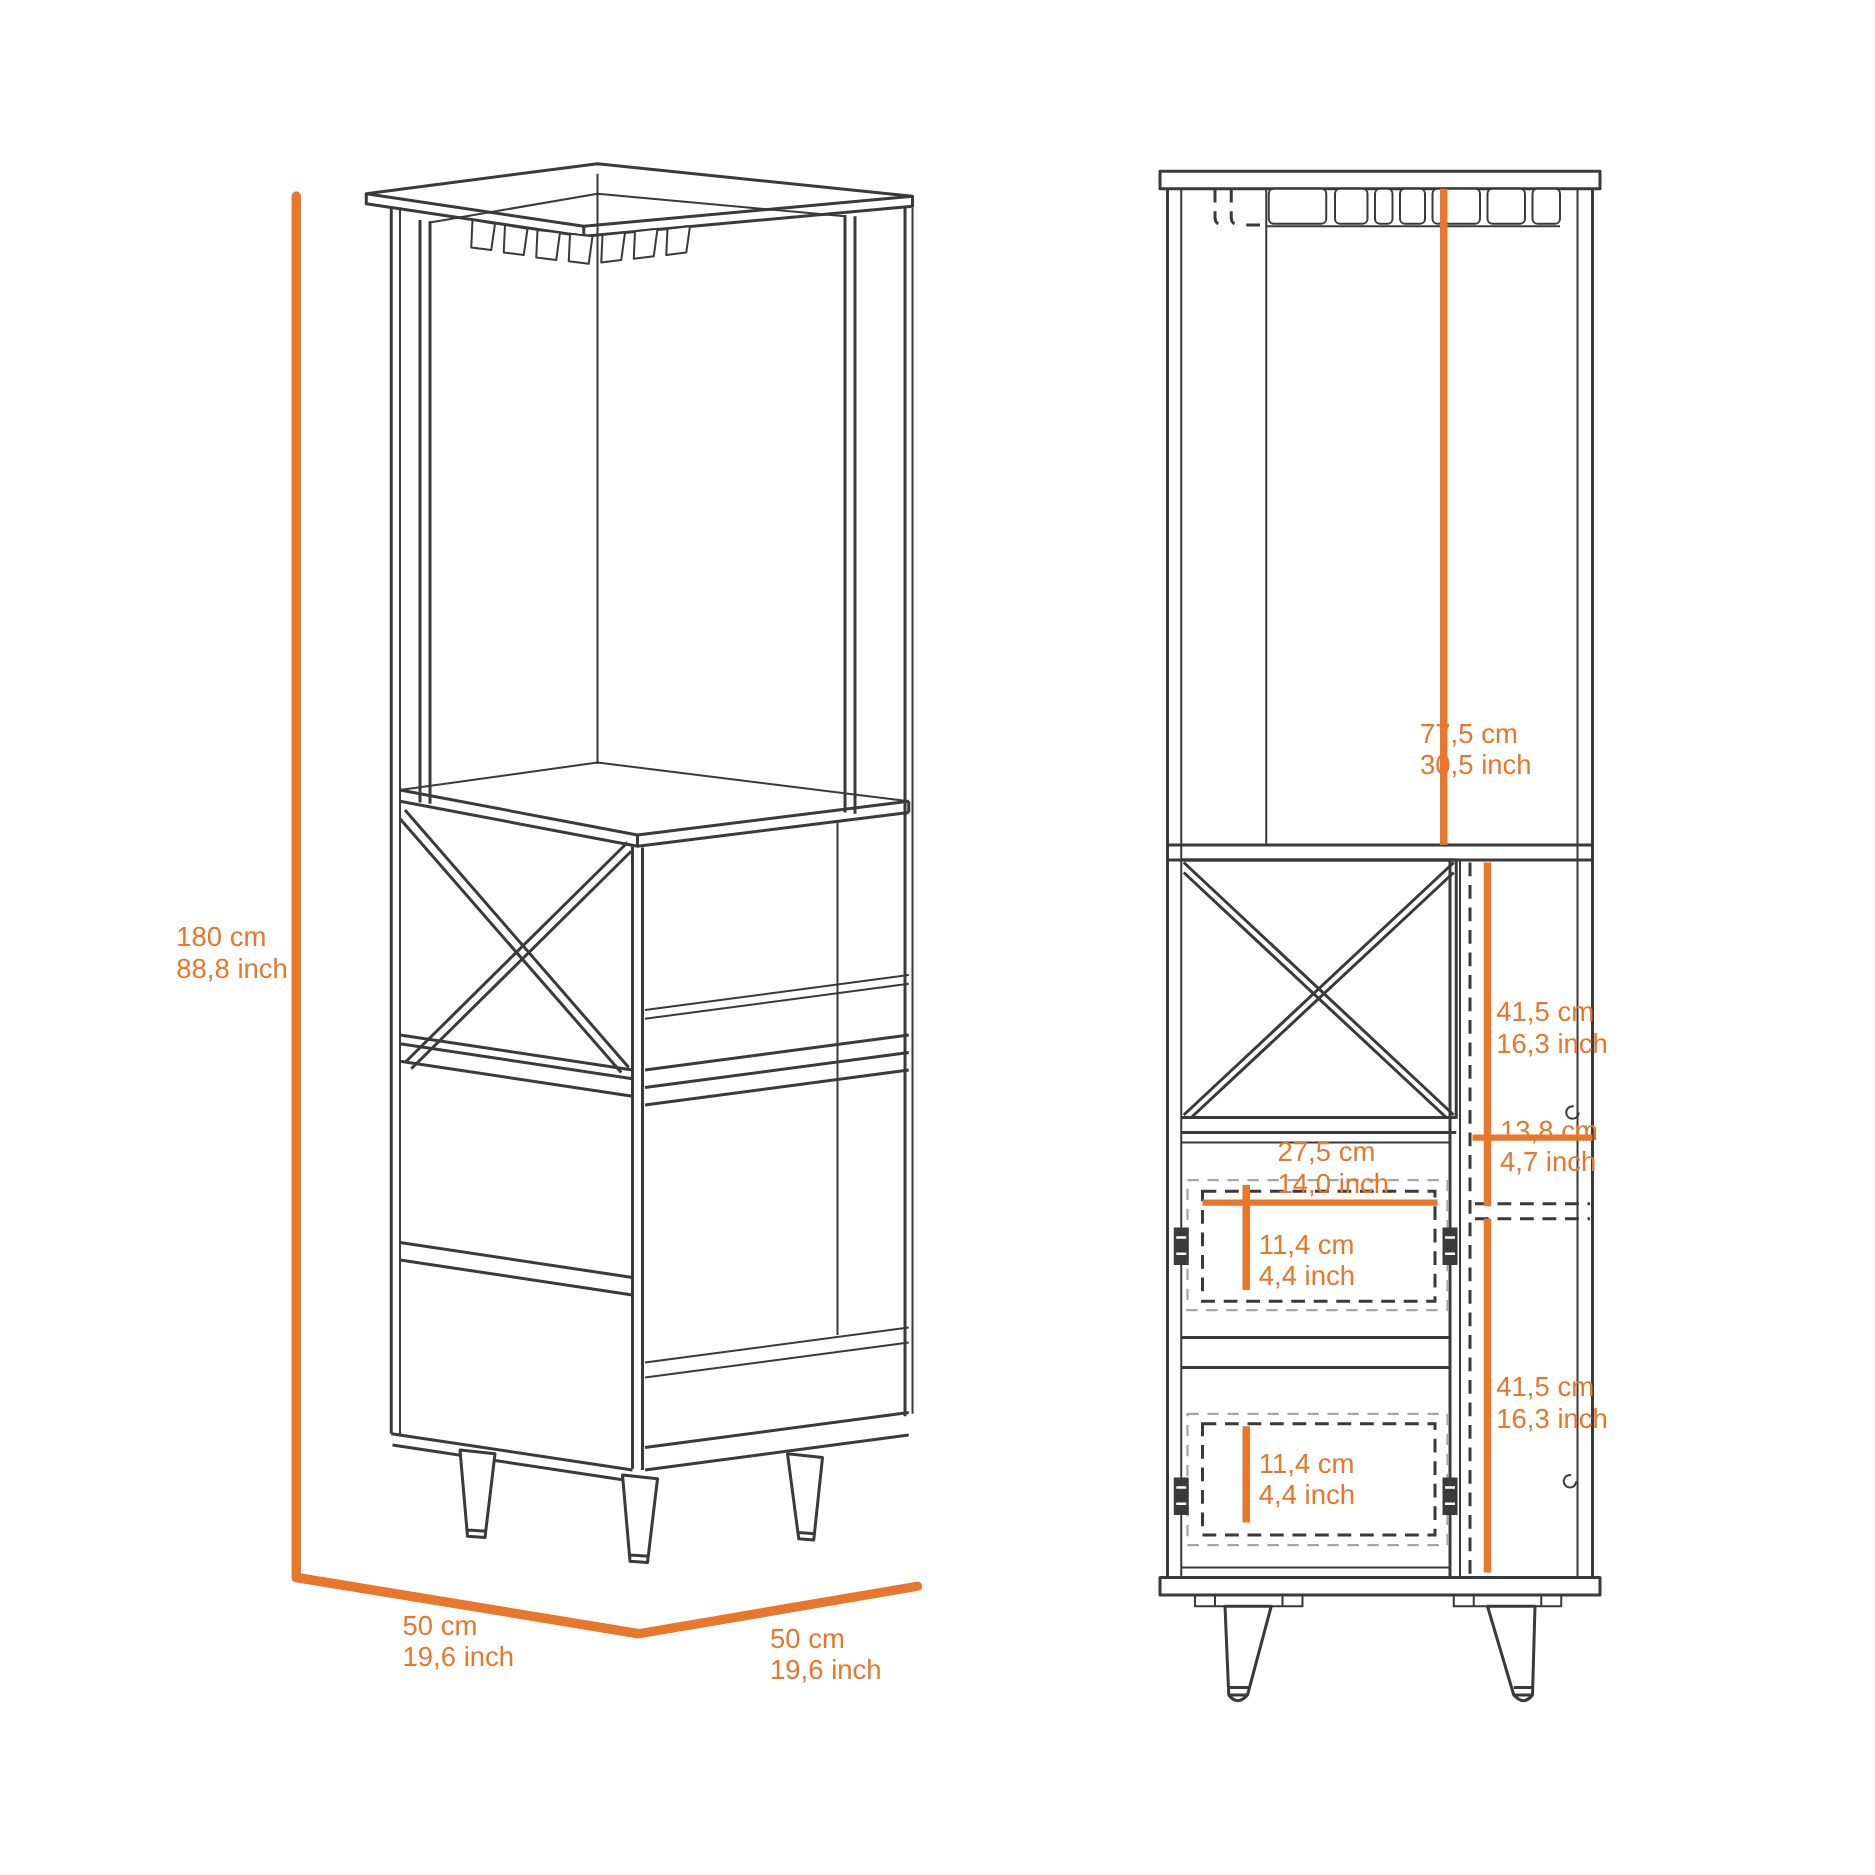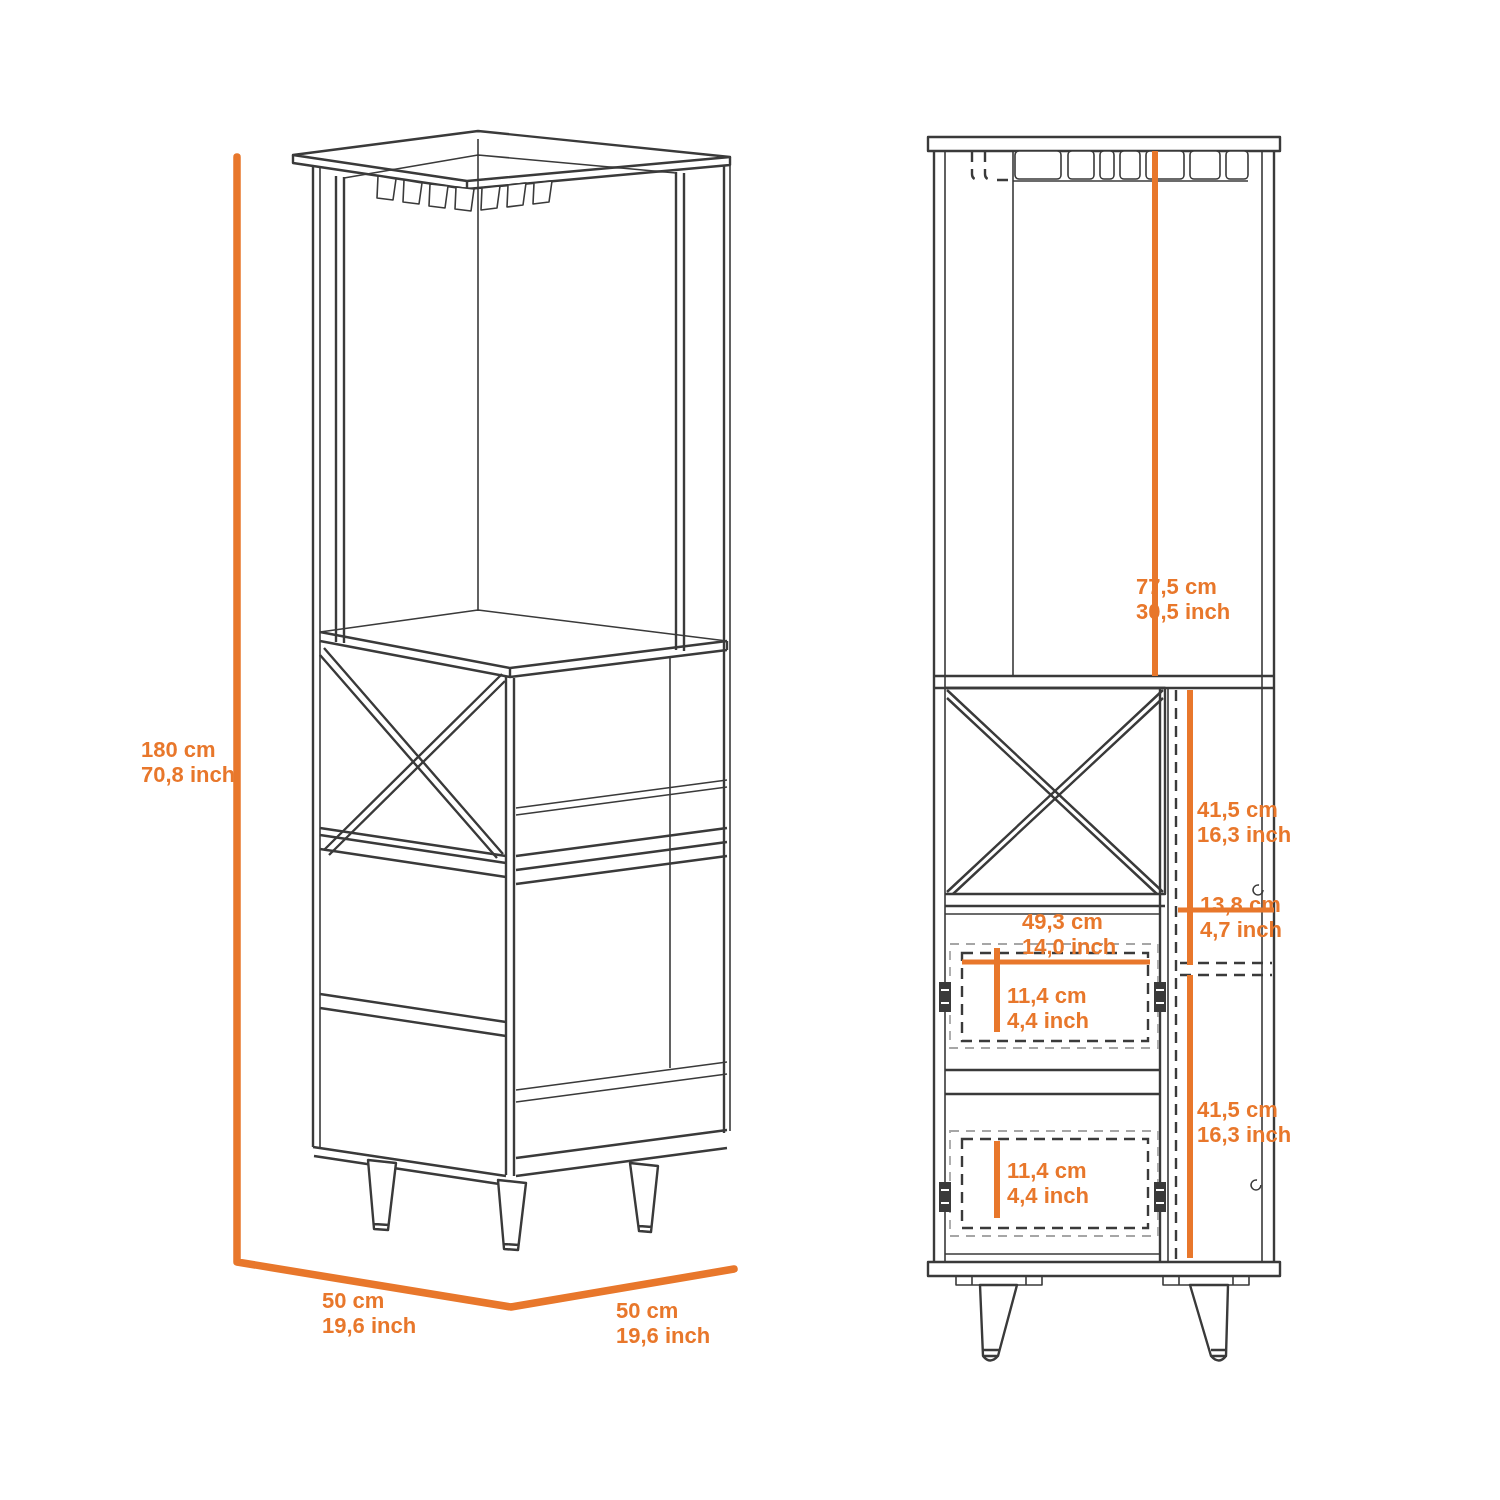--- a/index.html
+++ b/index.html
@@ -11,21 +11,21 @@
   .fillw{fill:#fff;}
   .dashb{stroke:var(--line,#3A3A3A);fill:none;stroke-width:2.4;stroke-dasharray:11 7;}
   .dashg{stroke:var(--hidden,#A6A6A6);fill:none;stroke-width:1.8;stroke-dasharray:9 7;}
   .org{stroke:var(--accent,#E8772B);fill:none;}
   .w5{stroke-width:5;}
   .w6{stroke-width:6;}
   .w7{stroke-width:7.5;stroke-linejoin:round;stroke-linecap:round;}
   .hinge{fill:var(--line,#3A3A3A);stroke:none;}
   .notch{stroke:#fff;stroke-width:2;fill:none;}
   .dim{position:absolute;color:var(--accent,#E8772B);
-       font-size:22px;line-height:25px;font-weight:bold;white-space:nowrap;}
+       font-size:22px;line-height:25px;font-weight:normal;white-space:nowrap;}
 </style>
 </head>
 <body>
 
 <div class="stage">
 
 <svg width="1500" height="1500" viewBox="0 0 1500 1500">
 
   <g>
 
@@ -154,21 +154,21 @@
       <path class="org w6" d="M1190,975 V1258"></path>
       <path class="org w5" d="M962,962 H1150"></path>
       <path class="org w6" d="M997,948 V1032"></path>
       <path class="org w6" d="M997,1141 V1218"></path>
     </g>
   </g>
 </svg>
 
 <div class="dim" style="left:141px;top:737px">
   <div>180 cm</div>
-  <div>70,8 inch</div>
+  <div>88,8 inch</div>
 </div>
 <div class="dim" style="left:322px;top:1288px">
   <div>50 cm</div>
   <div>19,6 inch</div>
 </div>
 <div class="dim" style="left:616px;top:1298px">
   <div>50 cm</div>
   <div>19,6 inch</div>
 </div>
 <div class="dim" style="left:1136px;top:574px">
@@ -177,21 +177,21 @@
 </div>
 <div class="dim" style="left:1197px;top:797px">
   <div>41,5 cm</div>
   <div>16,3 inch</div>
 </div>
 <div class="dim" style="left:1200px;top:892px">
   <div>13,8 cm</div>
   <div>4,7 inch</div>
 </div>
 <div class="dim" style="left:1022px;top:909px">
-  <div>49,3 cm</div>
+  <div>27,5 cm</div>
   <div>14,0 inch</div>
 </div>
 <div class="dim" style="left:1007px;top:983px">
   <div>11,4 cm</div>
   <div>4,4 inch</div>
 </div>
 <div class="dim" style="left:1007px;top:1158px">
   <div>11,4 cm</div>
   <div>4,4 inch</div>
 </div>

